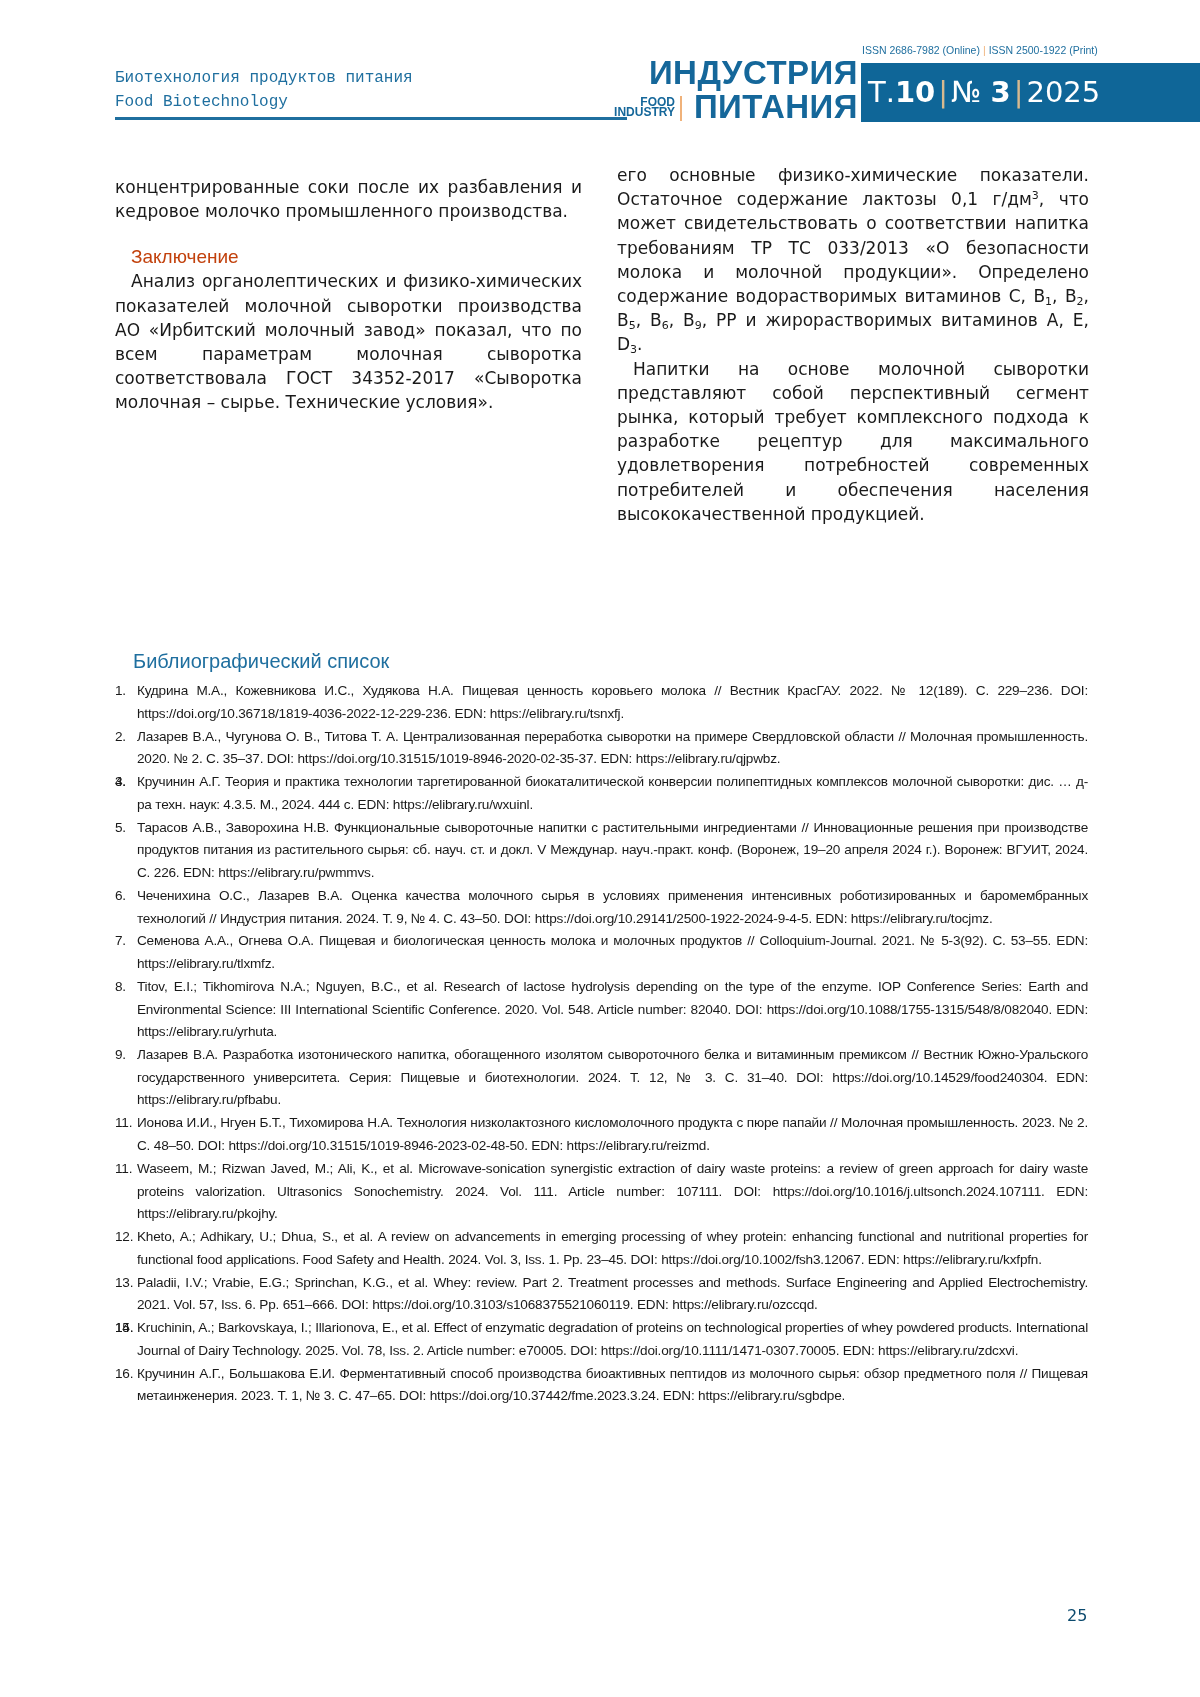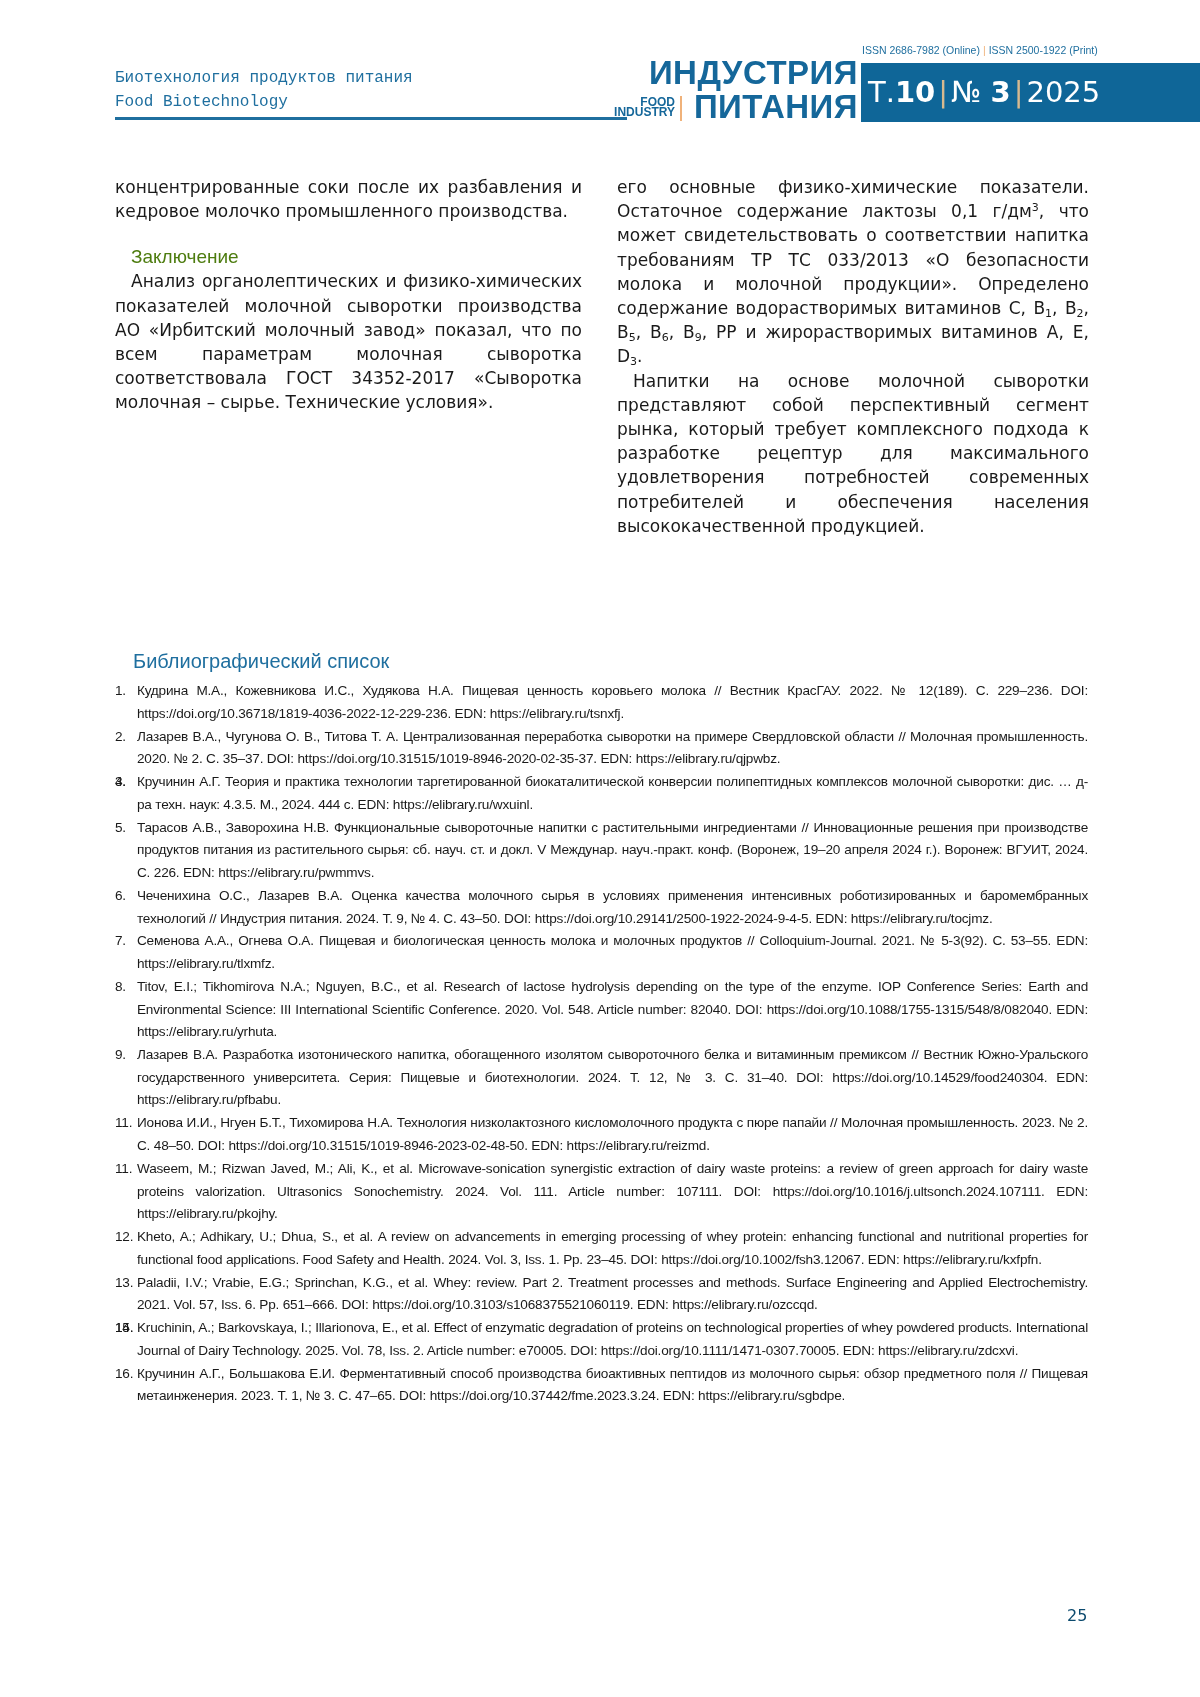--- a/index.html
+++ b/index.html
@@ -11,24 +11,24 @@
   .logo-bot { position: absolute; right: 0; top: 34px; font-family: "Liberation Sans", sans-serif; font-weight: bold; font-size: 33px; line-height: 36px; color: #15679a; letter-spacing: 0.5px; }
   .logo-small { position: absolute; right: 183px; top: 42px; text-align: right; font-family: "Liberation Sans", sans-serif; font-weight: bold; font-size: 12px; line-height: 10px; color: #15679a; }
   .logo-sep { position: absolute; left: 50px; top: 41px; width: 2px; height: 25px; background: #f0b27a; }
   .issn { position: absolute; left: 862px; top: 44px; font-family: "Liberation Sans", sans-serif; font-size: 10.5px; color: #1f6f9f; white-space: nowrap; }
   .issn .bar { color: #f0b27a; margin: 0 3px; }
   .volbox { position: absolute; left: 861px; top: 63px; width: 348px; height: 59px; background: #0f6698; color: #ffffff; font-family: "DejaVu Sans", sans-serif; font-size: 29px; line-height: 59px; padding-left: 7px; box-sizing: border-box; white-space: nowrap; }
   .volbox b { font-weight: bold; }
   .volbox .vb { color: #d7b98f; font-weight: normal; margin: 0 3px; }
   .col { position: absolute; font-size: 17px; line-height: 24.2px; text-align: justify; }
   .col-left { left: 115px; top: 175px; width: 467px; }
-  .col-right { left: 617px; top: 175px; width: 472px; }
+  .col-right { left: 617px; top: 163px; width: 472px; }
   .col p { margin: 0; }
   .indent { text-indent: 16px; }
-  .sect-h { color: #4d7c0f; font-family: "Liberation Sans", sans-serif; font-size: 19px; line-height: 24px; margin: 22px 0 0 16px !important; }
+  .sect-h { color: #c2410c; font-family: "Liberation Sans", sans-serif; font-size: 19px; line-height: 24px; margin: 22px 0 0 16px !important; }
   sub { font-size: 11px; vertical-align: -3px; line-height: 0; }
   sup { font-size: 11px; vertical-align: 6px; line-height: 0; }
   .bib-h { position: absolute; left: 133px; top: 648px; color: #1f6f9f; font-family: "Liberation Sans", sans-serif; font-size: 20px; line-height: 26px; }
   .bib { position: absolute; left: 115px; top: 680px; width: 973px; margin: 0; padding: 0; list-style: none; font-family: "Liberation Sans", sans-serif; font-size: 13.6px; line-height: 22.6px; letter-spacing: -0.2px; }
   .bib li { position: relative; padding-left: 22px; margin-bottom: 0.4px; text-align: justify; }
   .bib .num { position: absolute; left: 0; top: 0; }
   .page-num { position: absolute; left: 1067px; top: 1606px; font-size: 16px; color: #0c4a6e; }
 </style>
 </head>
 <body>

